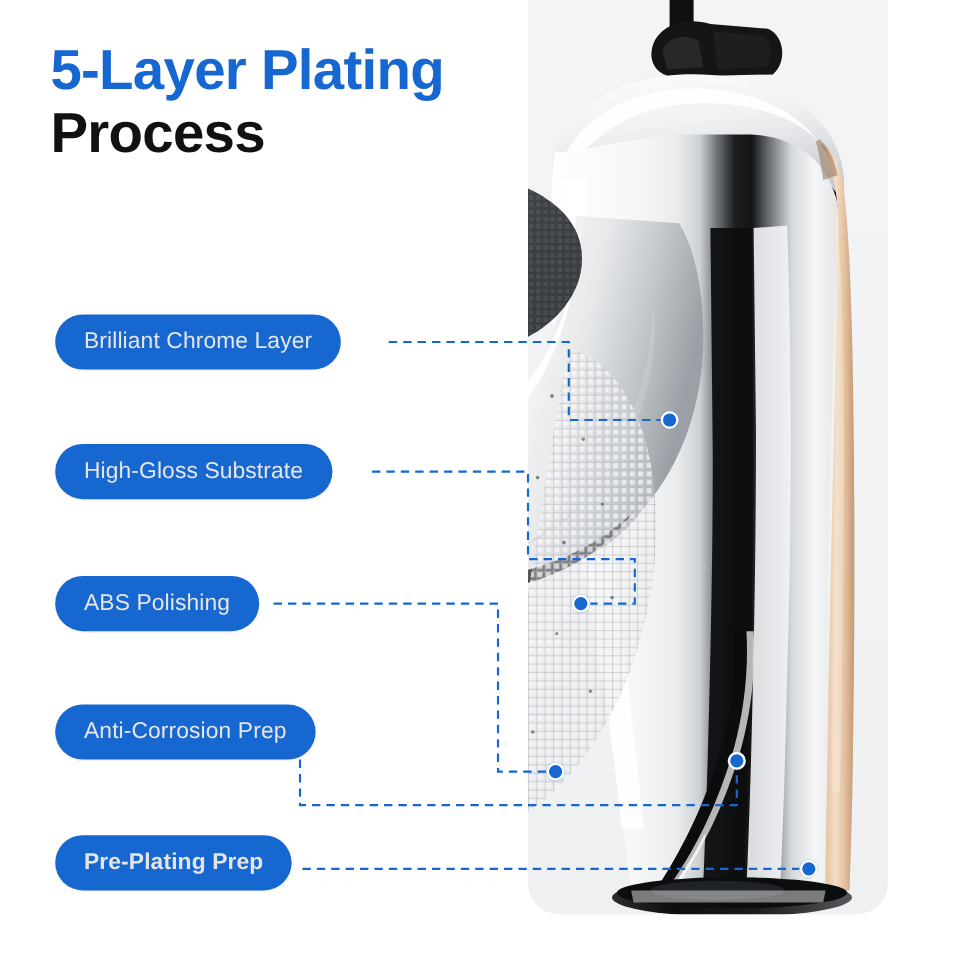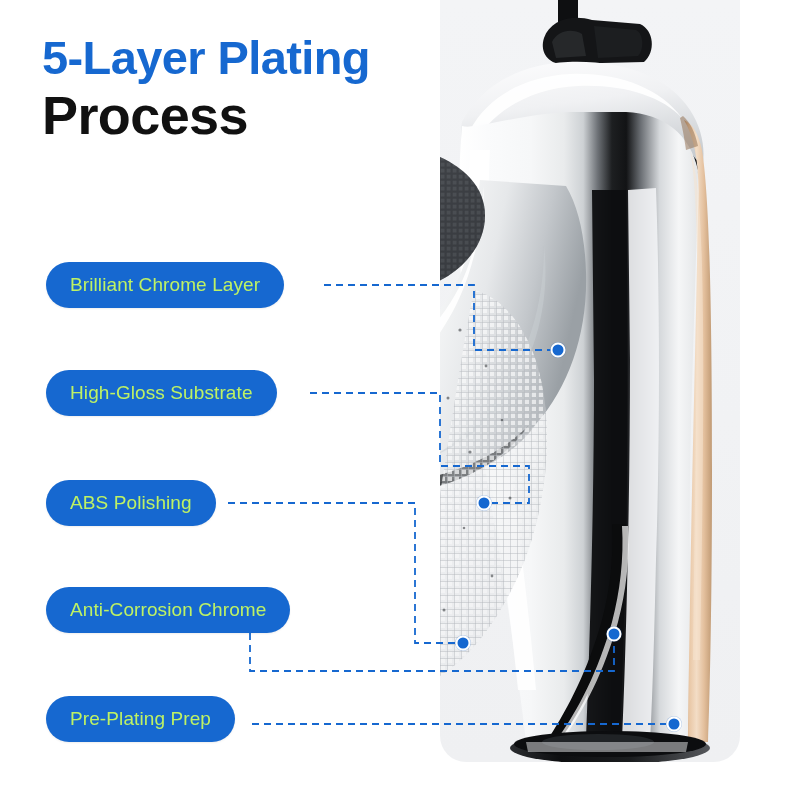--- a/index.html
+++ b/index.html
@@ -38,38 +38,38 @@
     display:block;
     font-size: 47px;
     font-weight: 700;
     letter-spacing: -0.6px;
     color: #1668d0;
     line-height: 1.12;
     white-space: nowrap;
   }
   .title-line2 {
     display:block;
-    font-size: 54px;
+    font-size: 47px;
     font-weight: 700;
     letter-spacing: -0.6px;
     color: #111111;
     line-height: 1.12;
     white-space: nowrap;
   }
 
   
   .pill {
     position: absolute;
     display: flex;
     align-items: center;
     justify-content: center;
     height: 46px;
     padding: 0 24px;
     background: #1668d0;
-    color: #bef264;
+    color: #e5e5e5;
     border-radius: 23px;
     font-size: 19px;
     font-weight: 500;
     letter-spacing: 0.1px;
     white-space: nowrap;
     box-shadow: 0 1px 2px rgba(0,0,0,0.07);
   }
 
   
   .connectors { position:absolute; left:0; top:0; width:800px; height:800px; pointer-events:none; }
@@ -340,19 +340,19 @@
   <div class="pill" style="left:46px; top:262px;">
     <span>Brilliant Chrome Layer</span>
   </div>
   <div class="pill" style="left:46px; top:370px;">
     <span>High-Gloss Substrate</span>
   </div>
   <div class="pill" style="left:46px; top:480px;">
     <span>ABS Polishing</span>
   </div>
   <div class="pill" style="left:46px; top:587px;">
-    <span>Anti-Corrosion Chrome</span>
-  </div>
-  <div class="pill" style="left:46px; top:696px;">
+    <span>Anti-Corrosion Prep</span>
+  </div>
+  <div class="pill" style="left:46px; top:696px;font-weight:bold;">
     <span>Pre-Plating Prep</span>
   </div>
 
 </div>
 
 </body></html>

